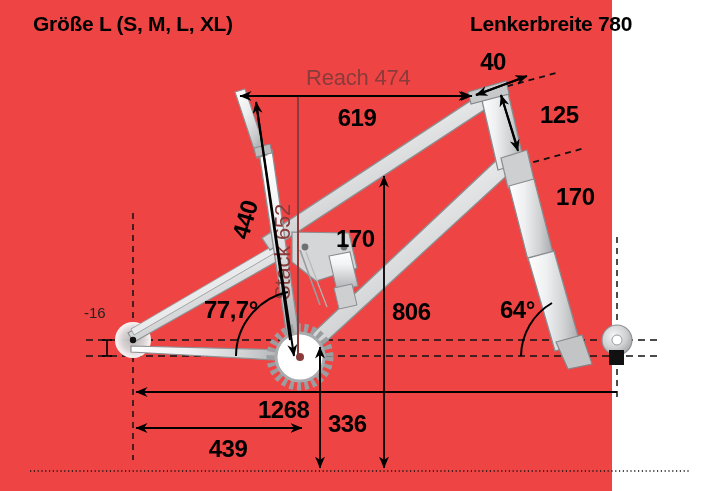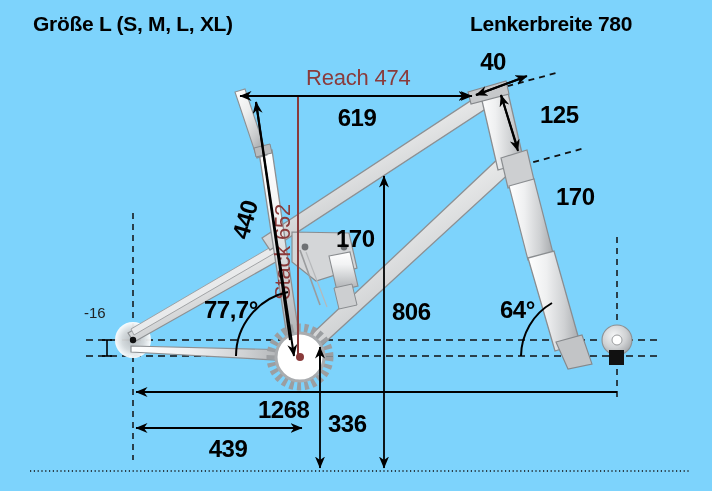--- a/index.html
+++ b/index.html
@@ -1,18 +1,18 @@
 <!DOCTYPE html>
 <html><head>
 <meta charset="utf-8">
 <style>
   html,body{margin:0;padding:0;background:#ffffff;}
   body{width:712px;height:491px;overflow:hidden;
        font-family:"Liberation Sans","DejaVu Sans",sans-serif;}
-  #stage{position:relative;width:712px;height:491px;background:#7dd3fc;text-align:center;}
+  #stage{position:relative;width:612px;height:491px;background:#ef4444;text-align:center;}
   svg{display:block;}
   .ttl{font-weight:bold;font-size:21px;fill:#000;
        font-family:"Liberation Sans",sans-serif;
        letter-spacing:-0.3px;}
   .dim{font-weight:bold;font-size:24px;fill:#000;
        font-family:"Liberation Sans",sans-serif;letter-spacing:-0.5px;}
   .red{font-size:22px;fill:#8a3b3b;
        font-family:"Liberation Sans",sans-serif;letter-spacing:-0.2px;}
   .tiny{font-size:15px;fill:#222;font-family:"Liberation Sans",sans-serif;}
 </style>

